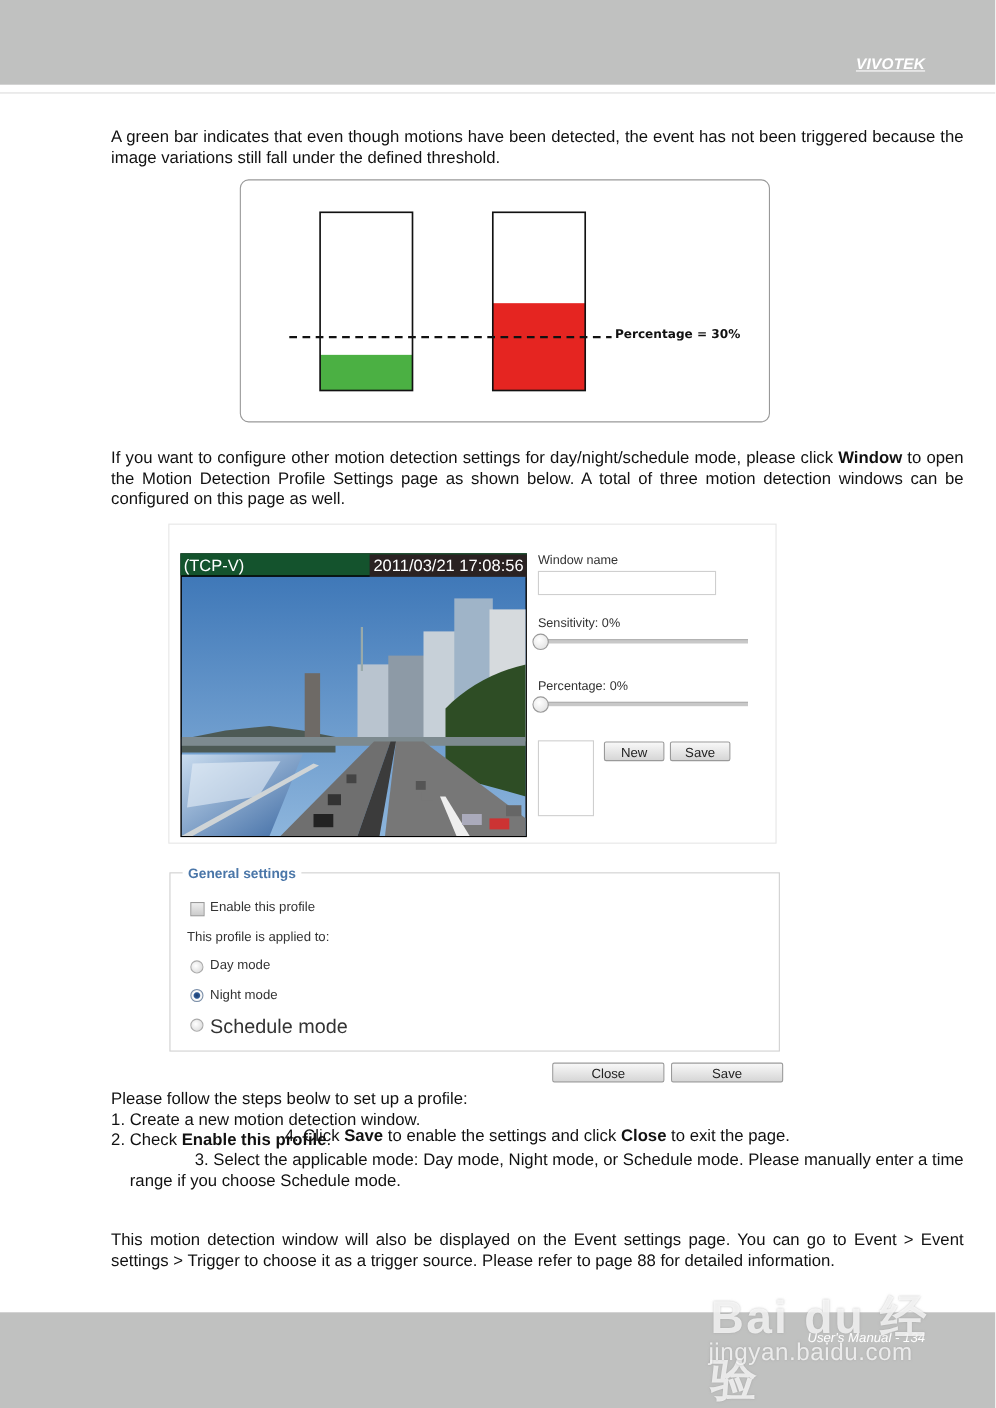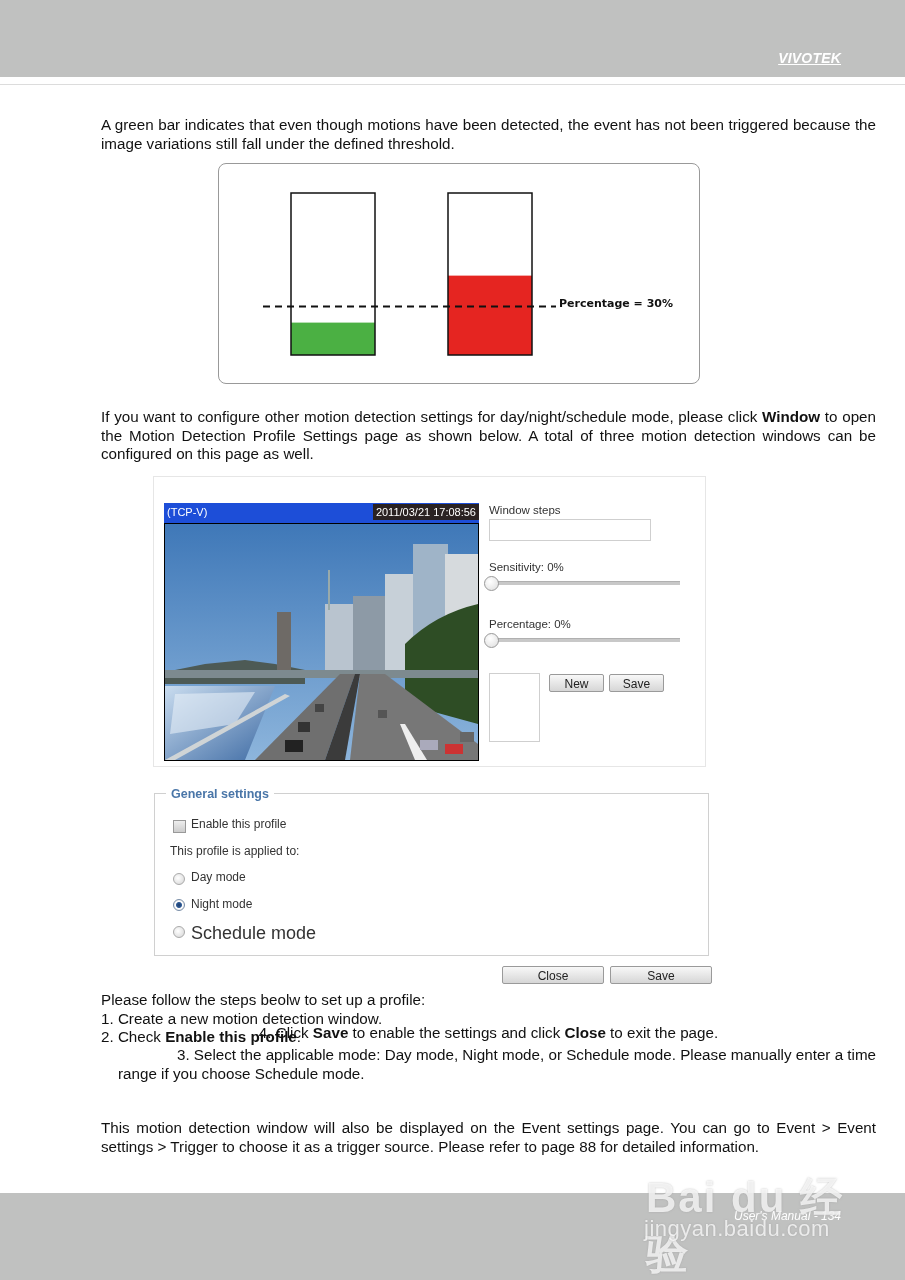--- a/index.html
+++ b/index.html
@@ -18,21 +18,21 @@
   .para { position: absolute; left: 65px; width: 775px; font-size: 15.2px; line-height: 18.5px; text-align: justify; margin-left: 36px; }
   .para b { font-weight: bold; }
 
   
   .fig-box { position: absolute; left: 218px; top: 163px; width: 480px; height: 219px; border: 1.5px solid #999; border-radius: 8px; background: #fff; }
   .fig-svg { position: absolute; left: 218px; top: 163px; }
 
   
   .cam-panel { position: absolute; left: 153px; top: 476px; width: 551px; height: 289px; border: 1px solid #e6e6e6; background: #fff; }
   .video { position: absolute; left: 164px; top: 503px; width: 315px; height: 258px; background: #000; }
-  .video-bar { position: absolute; left: 0; top: 0; width: 315px; height: 20px; background: #1d4ed8; color: #fff; font-size: 11px; }
+  .video-bar { position: absolute; left: 0; top: 0; width: 315px; height: 20px; background: #14532d; color: #fff; font-size: 15px; }
   .video-bar .proto { position: absolute; left: 3px; top: 3px; }
   .video-bar .ts { position: absolute; right: 0; top: 1px; background: #2a2222; padding: 2px 3px; }
   .video-img { position: absolute; left: 1px; top: 21px; width: 313px; height: 236px; overflow: hidden; }
 
   .lbl { position: absolute; font-size: 11.5px; color: #333; }
   .text-input { position: absolute; left: 489px; top: 519px; width: 160px; height: 20px; border: 1px solid #cfcfcf; background: #fff; padding: 0; }
   .slider-track { position: absolute; height: 3px; background: #c8c8c8; border-top: 1px solid #b0b0b0; }
   .slider-thumb { position: absolute; width: 13px; height: 13px; border-radius: 50%; background: radial-gradient(circle at 40% 35%, #fff, #ddd); border: 1px solid #999; }
   .list-box { position: absolute; left: 489px; top: 673px; width: 49px; height: 67px; border: 1px solid #cfcfcf; background: #fff; }
   .btn { position: absolute; height: 18px; border: 1px solid #9a9a9a; border-radius: 2px; background: linear-gradient(#f8f8f8, #d6d6d6); font-size: 12px; color: #222; text-align: center; line-height: 18px; font-family: "Liberation Sans", sans-serif; padding: 0; }
@@ -114,21 +114,21 @@
       <rect x="150" y="180" width="9" height="8" fill="#444"></rect>
       <rect x="213" y="186" width="9" height="8" fill="#555"></rect>
       <rect x="255" y="216" width="18" height="10" fill="#aab"></rect>
       <rect x="280" y="220" width="18" height="10" fill="#c33"></rect>
       <rect x="295" y="208" width="14" height="10" fill="#666"></rect>
       <rect x="218" y="196" width="10" height="8" fill="#777"></rect>
     </svg>
   </div>
 </div>
 
-<span class="lbl" style="left:489px; top:504px">Window steps</span>
+<span class="lbl" style="left:489px; top:504px">Window name</span>
 <input class="text-input" type="text" value="" style="">
 
 <span class="lbl" style="left:489px; top:561px">Sensitivity: 0%</span>
 <div class="slider-track" style="left:490px; top:581px; width:190px"></div>
 <div class="slider-thumb" id="sens-thumb" style="top: 576px; left: 484px;"></div>
 
 <span class="lbl" style="left:489px; top:618px">Percentage: 0%</span>
 <div class="slider-track" style="left:490px; top:638px; width:190px"></div>
 <div class="slider-thumb" id="pct-thumb" style="top: 633px; left: 484px;"></div>
 

